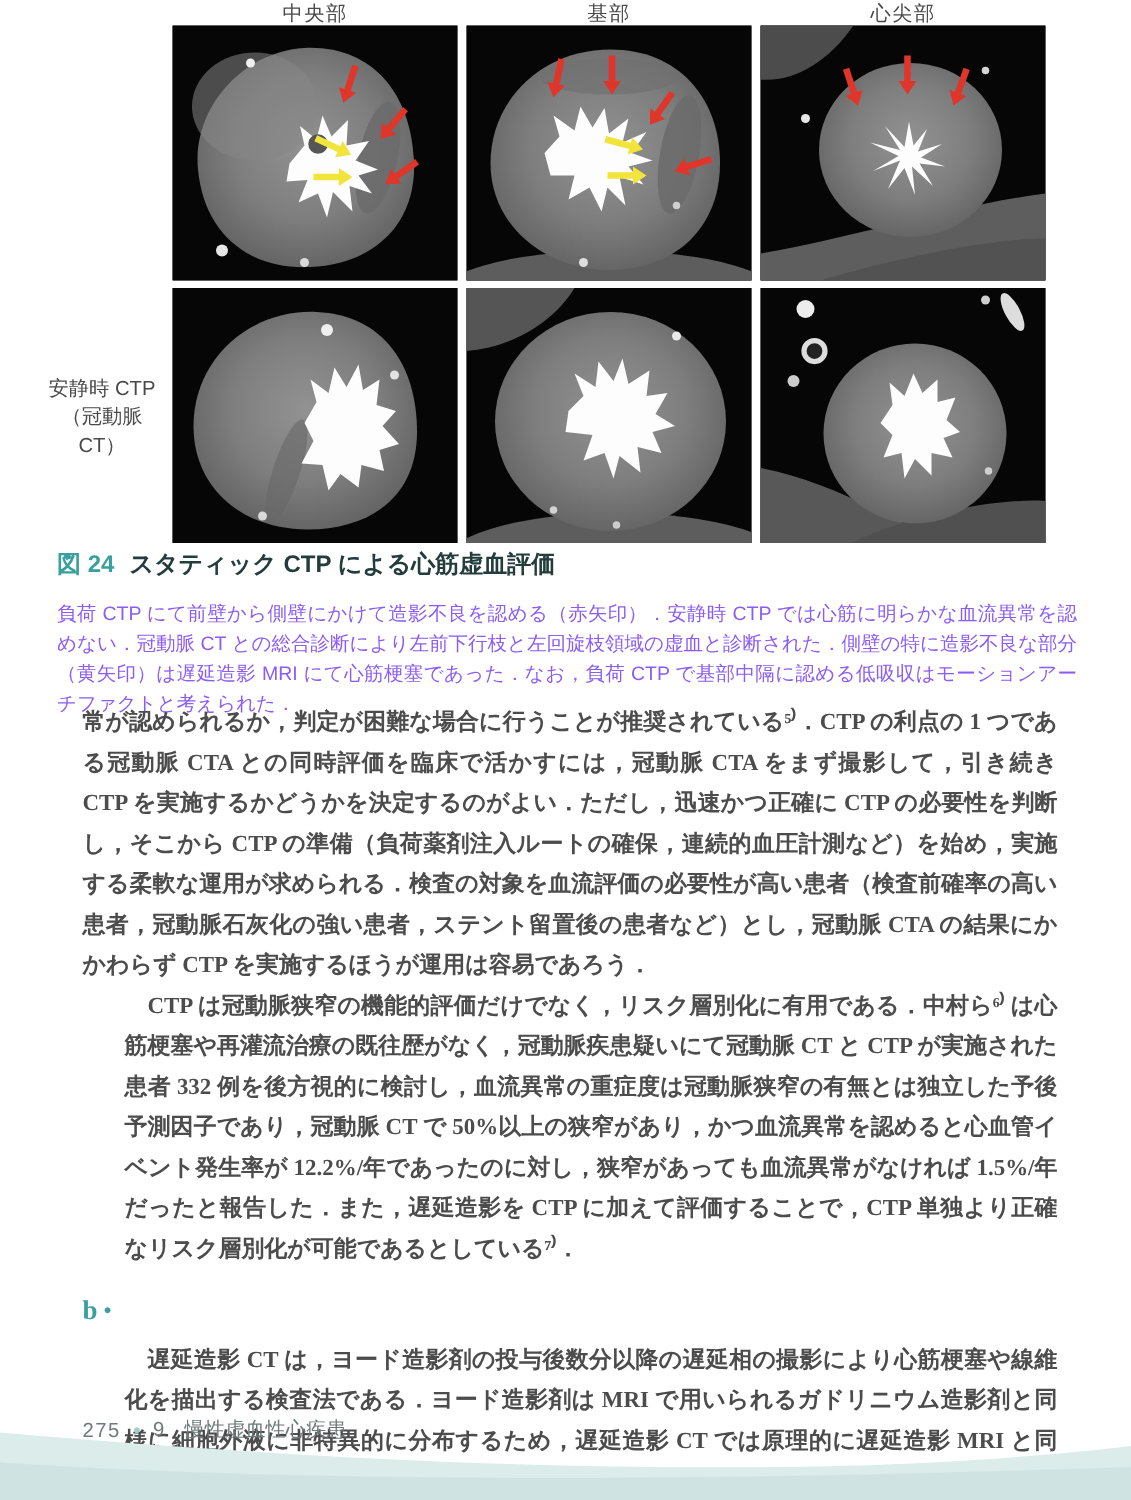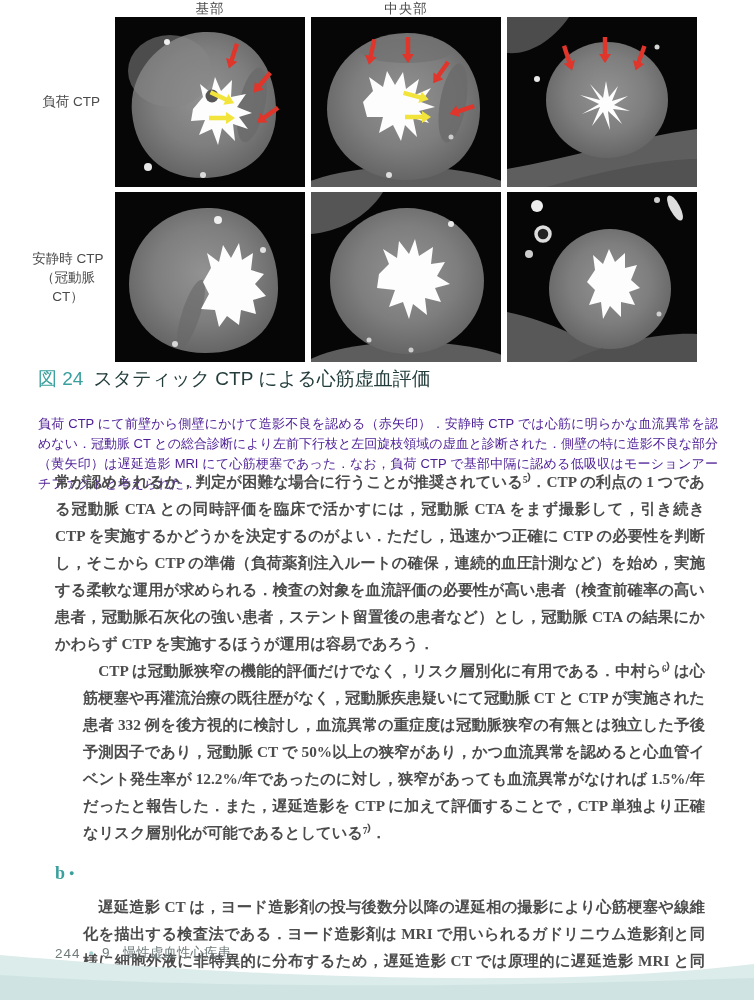--- a/index.html
+++ b/index.html
@@ -15,24 +15,24 @@
     grid-template-columns:190px 190px 190px;grid-template-rows:170px 170px;gap:5px 6px;}
   .panel{width:190px;height:170px;background:#000;}
   .panel svg{display:block;width:190px;height:170px;}
   .rowlab{position:absolute;left:0;width:112px;display:flex;flex-direction:column;
     align-items:flex-end;justify-content:center;font-size:13.5px;color:#4a4a4a;
     padding-right:0;box-sizing:border-box;}
   .rowlab1{top:17px;height:170px;padding-right:12px;}
   .rowlab2{top:192px;height:170px;padding-right:6px;line-height:19px;text-align:center;align-items:center;padding-left:30px;}
   
   .fig-caption{position:absolute;top:366px;left:38px;width:680px;}
-  .fig-title-line{font-size:19px;font-weight:normal;margin-bottom:22px;}
+  .fig-title-line{font-size:16px;font-weight:bold;margin-bottom:12px;}
   .fig-label{color:#3aa09e;margin-right:10px;}
   .fig-title{color:#223d3b;}
-  .fig-desc{font-size:13px;line-height:20px;color:#4c1d95;text-align:justify;}
+  .fig-desc{font-size:13px;line-height:20px;color:#8b5cf6;text-align:justify;}
   
   .body-text{position:absolute;top:468px;left:55px;width:650px;
     font-family:"Liberation Serif",serif;font-size:15.3px;line-height:27px;
     color:#4c4c4c;text-align:justify;}
   .body-text p{margin:0;font-weight:bold;}
   .body-text p.indent{text-indent:1em;margin-left:28px;}
   .section-heading{font-family:"Liberation Sans",sans-serif;font-size:16px;
     font-weight:bold;color:#232323;margin:14px 0 6px 0;display:flex;align-items:center;}
   .heading-letter{color:#3aa09e;font-size:18px;margin-right:4px;font-family:"Liberation Serif",serif;}
   .heading-bullet{color:#3aa09e;font-size:9px;margin-right:6px;}
@@ -53,27 +53,25 @@
       <path id="arr" d="M-2.2,-16 L2.2,-16 L2.2,1 L6,1 L0,10 L-6,1 L-2.2,1 Z"></path>
       <radialGradient id="myo" cx="50%" cy="45%" r="60%">
         <stop offset="0%" stop-color="#929292"></stop>
         <stop offset="55%" stop-color="#7e7e7e"></stop>
         <stop offset="100%" stop-color="#606060"></stop>
       </radialGradient>
     </defs>
   </svg>
 
   <div class="fig-headers">
+    <div class="hd">中央部</div>
     <div class="hd">基部</div>
-    <div class="hd">中央部</div>
-  </div>
-
-  <div class="rowlab rowlab1">
-    <span>負荷 CTP</span>
-  </div>
+    <div class="hd">心尖部</div>
+  </div>
+
   <div class="rowlab rowlab2">
     <span>安静時 CTP</span>
     <span>（冠動脈 CT）</span>
   </div>
 
   <div class="fig-grid">
 
     <div class="panel">
       <svg viewBox="0 0 190 170">
         <rect width="190" height="170" fill="#060606"></rect>
@@ -182,21 +180,21 @@
     <p>常が認められるか，判定が困難な場合に行うことが推奨されている⁵⁾．CTP の利点の 1 つである冠動脈 CTA との同時評価を臨床で活かすには，冠動脈 CTA をまず撮影して，引き続き CTP を実施するかどうかを決定するのがよい．ただし，迅速かつ正確に CTP の必要性を判断し，そこから CTP の準備（負荷薬剤注入ルートの確保，連続的血圧計測など）を始め，実施する柔軟な運用が求められる．検査の対象を血流評価の必要性が高い患者（検査前確率の高い患者，冠動脈石灰化の強い患者，ステント留置後の患者など）とし，冠動脈 CTA の結果にかかわらず CTP を実施するほうが運用は容易であろう．</p>
     <p class="indent">CTP は冠動脈狭窄の機能的評価だけでなく，リスク層別化に有用である．中村ら⁶⁾ は心筋梗塞や再灌流治療の既往歴がなく，冠動脈疾患疑いにて冠動脈 CT と CTP が実施された患者 332 例を後方視的に検討し，血流異常の重症度は冠動脈狭窄の有無とは独立した予後予測因子であり，冠動脈 CT で 50%以上の狭窄があり，かつ血流異常を認めると心血管イベント発生率が 12.2%/年であったのに対し，狭窄があっても血流異常がなければ 1.5%/年だったと報告した．また，遅延造影を CTP に加えて評価することで，CTP 単独より正確なリスク層別化が可能であるとしている⁷⁾．</p>
     <div class="section-heading">
       <span class="heading-letter">b</span>
       <span class="heading-bullet">●</span>
     </div>
     <p class="indent">遅延造影 CT は，ヨード造影剤の投与後数分以降の遅延相の撮影により心筋梗塞や線維化を描出する検査法である．ヨード造影剤は MRI で用いられるガドリニウム造影剤と同様に細胞外液に非特異的に分布するため，遅延造影 CT では原理的に遅延造影 MRI と同一の情報を得</p>
   </div>
 
   <div class="footer">
-    <span class="pagenum">244</span>
+    <span class="pagenum">275</span>
     <span class="dot">●</span>
     <span>9　慢性虚血性心疾患</span>
   </div>
 
   <svg class="waves" viewBox="0 0 754 55" preserveAspectRatio="none">
     <path d="M0,10 C140,22 320,35 520,33 C615,32 695,26 754,19 L754,55 L0,55 Z" fill="#dcecea"></path>
     <path d="M0,30 C170,41 400,45 754,33 L754,55 L0,55 Z" fill="#cde4e2" opacity="0.95"></path>
   </svg>
 
 </div>

